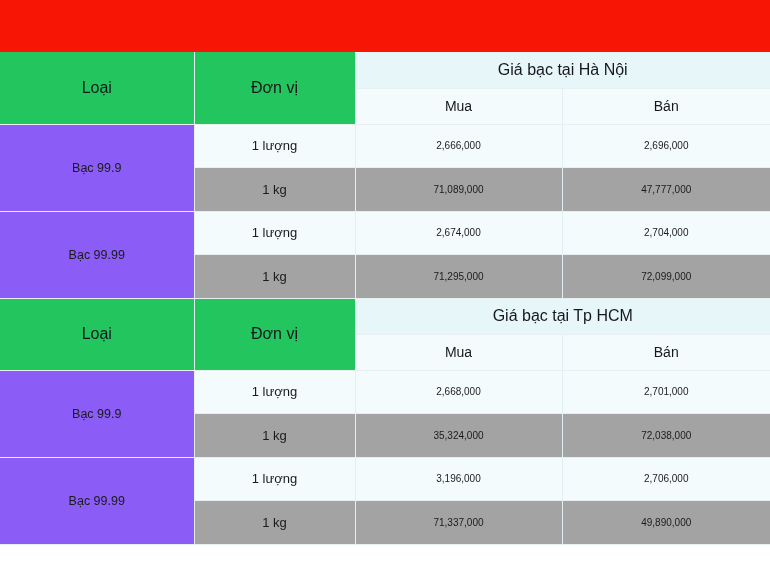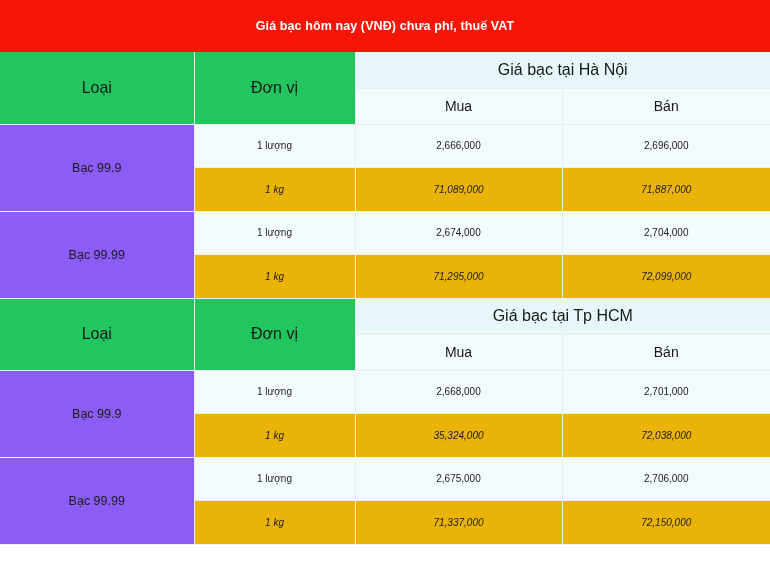--- a/index.html
+++ b/index.html
@@ -78,52 +78,50 @@
     font-size: 14px;
     font-weight: bold;
     color: #17181a;
   }
   .type-cell {
     background: #8b5cf6;
     font-size: 12.5px;
     color: #1b1b1b;
   }
   .unit-cell {
-    font-size: 10px;
+    font-size: 13px;
     color: #1b1b1b;
     height: 43.5px;
   }
   .val-cell {
     font-size: 10px;
     color: #1b1b1b;
     height: 43.5px;
   }
   tr.row-alt .unit-cell,
   tr.row-alt .val-cell {
     background: #f4fbfc;
   }
   tr.row-plain .unit-cell,
   tr.row-plain .val-cell {
-    background: #eab308;
-    font-style: italic;
+    background: #a3a3a3;
   }
   .thick-sep td {
     border-bottom: 1px solid #dcecef;
   }
   .region-head.left-label {
     background: #22c55e;
   }
 </style>
 </head>
 <body>
 
 <div class="wrap">
 
   <div class="header">
-    <div class="line1">Giá bạc hôm nay (VNĐ) chưa phí, thuế VAT</div>
   </div>
 
   <table class="price-table">
     <colgroup>
       <col class="c1">
         <col class="c2">
         <col class="c3">
         <col class="c4">
     </colgroup>
     <tbody>
@@ -140,21 +138,21 @@
 
       <tr class="row-alt">
         <td class="type-cell" rowspan="2">Bạc 99.9</td>
         <td class="unit-cell">1 lượng</td>
         <td class="val-cell">2,666,000</td>
         <td class="val-cell">2,696,000</td>
       </tr>
       <tr class="row-plain thick-sep">
         <td class="unit-cell">1 kg</td>
         <td class="val-cell">71,089,000</td>
-        <td class="val-cell">71,887,000</td>
+        <td class="val-cell">47,777,000</td>
       </tr>
 
       <tr class="row-alt">
         <td class="type-cell" rowspan="2">Bạc 99.99</td>
         <td class="unit-cell">1 lượng</td>
         <td class="val-cell">2,674,000</td>
         <td class="val-cell">2,704,000</td>
       </tr>
       <tr class="row-plain thick-sep">
         <td class="unit-cell">1 kg</td>
@@ -180,24 +178,24 @@
       </tr>
       <tr class="row-plain thick-sep">
         <td class="unit-cell">1 kg</td>
         <td class="val-cell">35,324,000</td>
         <td class="val-cell">72,038,000</td>
       </tr>
 
       <tr class="row-alt">
         <td class="type-cell" rowspan="2">Bạc 99.99</td>
         <td class="unit-cell">1 lượng</td>
-        <td class="val-cell">2,675,000</td>
+        <td class="val-cell">3,196,000</td>
         <td class="val-cell">2,706,000</td>
       </tr>
       <tr class="row-plain">
         <td class="unit-cell">1 kg</td>
         <td class="val-cell">71,337,000</td>
-        <td class="val-cell">72,150,000</td>
+        <td class="val-cell">49,890,000</td>
       </tr>
     </tbody>
   </table>
 
 </div>
 
 </body></html>

